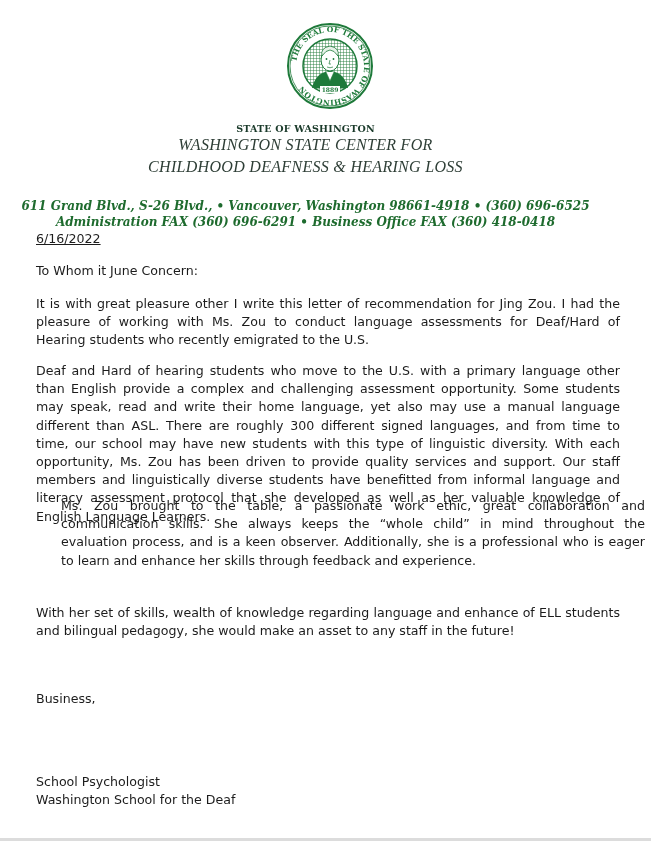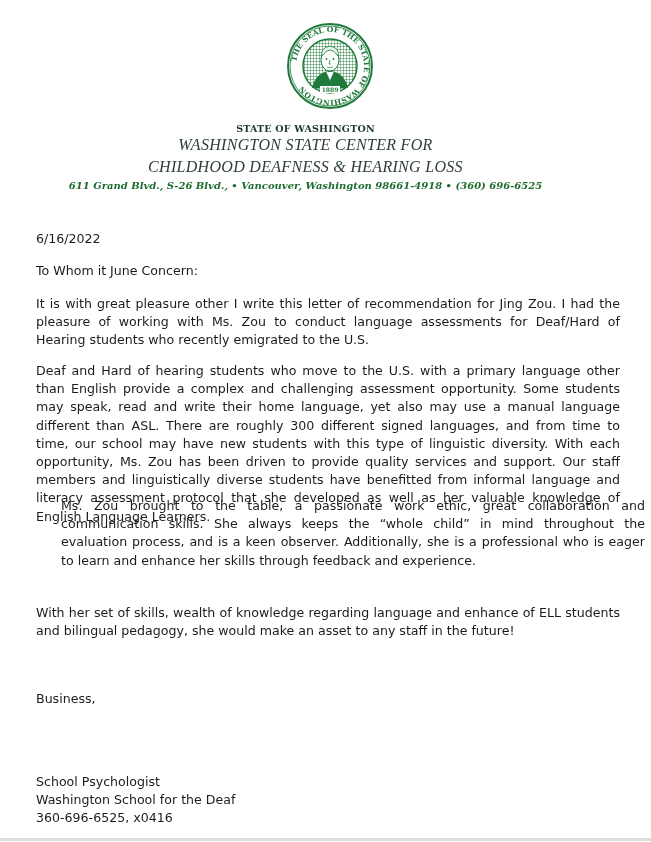--- a/index.html
+++ b/index.html
@@ -4,26 +4,26 @@
 <style>
   html, body { margin:0; padding:0; background:#ffffff; }
   body { width:651px; height:842px; position:relative; overflow:hidden; }
   .page { position:absolute; left:0; top:0; width:651px; height:838px; background:#fff; border-bottom:3px solid #dcdcdc; }
   .seal { position:absolute; left:286px; top:22px; width:88px; height:88px; }
   .hdr { position:absolute; left:0; width:611px; text-align:center; }
   .state { top:123px; font-family:"DejaVu Serif", serif; font-weight:bold; font-size:9.5px; color:#1a3a2a; letter-spacing:0.2px; }
   .org { font-family:"Liberation Serif", serif; font-style:italic; font-size:16px; color:#2e3e36; letter-spacing:0.3px; line-height:22px; }
   .org1 { top:134px; }
   .org2 { top:156px; }
-  .addr { font-family:"DejaVu Serif", serif; font-style:italic; font-weight:bold; font-size:10px; color:#1e6b2e; }
+  .addr { font-family:"DejaVu Serif", serif; font-style:italic; font-weight:bold; font-size:12px; color:#1e6b2e;margin-top:19px; }
   .addr1 { top:180px; left:0; }
   .addr2 { top:196px; }
   .body-text { position:absolute; left:36px; width:584px; font-family:"DejaVu Sans", sans-serif; font-size:12.6px; color:#1c1c1c; line-height:18.2px; }
   .para { text-align:justify; margin:0; }
-  .date { top:230px; }
+  .date { top:230px;text-decoration:underline; }
   .salut { top:262px; }
   .p1 { top:295px; }
   .p2 { top:362px; }
   .p3 { top:497px;margin-left:25px; }
   .p4 { top:604px; }
   .close { top:690px; }
   .sig { top:773px; line-height:18px; }
   .sig div { white-space:nowrap; }
 </style>
 </head>
@@ -56,30 +56,30 @@
       <path d="M40 50 l4 9 l4 -9" fill="#ffffff" stroke="#1e7a3a" stroke-width="0.6"></path>
       <rect x="34" y="64" width="20" height="7" fill="#ffffff"></rect>
       <text x="44" y="70" text-anchor="middle" font-family="DejaVu Serif, serif" font-size="6" fill="#1e7a3a" font-weight="bold">1889</text>
     </svg>
   </div>
 
   <div class="hdr state">STATE OF WASHINGTON</div>
   <div class="hdr org org1">WASHINGTON STATE CENTER FOR</div>
   <div class="hdr org org2">CHILDHOOD DEAFNESS &amp; HEARING LOSS</div>
   <div class="hdr addr addr1">611 Grand Blvd., S-26 Blvd., • Vancouver, Washington 98661-4918 • (360) 696-6525</div>
+  <div class="hdr addr addr2">Administration FAX (360) 696-6291 • Business Office FAX (360) 418-0418</div>
 
   <div class="body-text date">6/16/2022</div>
   <div class="body-text salut">To Whom it June Concern:</div>
 
   <p class="body-text para p1">It is with great pleasure other I write this letter of recommendation for Jing Zou. I had the pleasure of working with Ms. Zou to conduct language assessments for Deaf/Hard of Hearing students who recently emigrated to the U.S.</p>
   <p class="body-text para p2">Deaf and Hard of hearing students who move to the U.S. with a primary language other than English provide a complex and challenging assessment opportunity. Some students may speak, read and write their home language, yet also may use a manual language different than ASL. There are roughly 300 different signed languages, and from time to time, our school may have new students with this type of linguistic diversity. With each opportunity, Ms. Zou has been driven to provide quality services and support. Our staff members and linguistically diverse students have benefitted from informal language and literacy assessment protocol that she developed as well as her valuable knowledge of English Language Learners.</p>
   <p class="body-text para p3">Ms. Zou brought to the table, a passionate work ethic, great collaboration and communication skills. She always keeps the “whole child” in mind throughout the evaluation process, and is a keen observer. Additionally, she is a professional who is eager to learn and enhance her skills through feedback and experience.</p>
   <p class="body-text para p4">With her set of skills, wealth of knowledge regarding language and enhance of ELL students and bilingual pedagogy, she would make an asset to any staff in the future!</p>
 
   <div class="body-text close">Business,</div>
 
   <div class="body-text sig">
     <div>School Psychologist</div>
     <div>Washington School for the Deaf</div>
-    <div>360-696-6525, x0416</div>
   </div>
 
 </div>
 
 </body></html>

